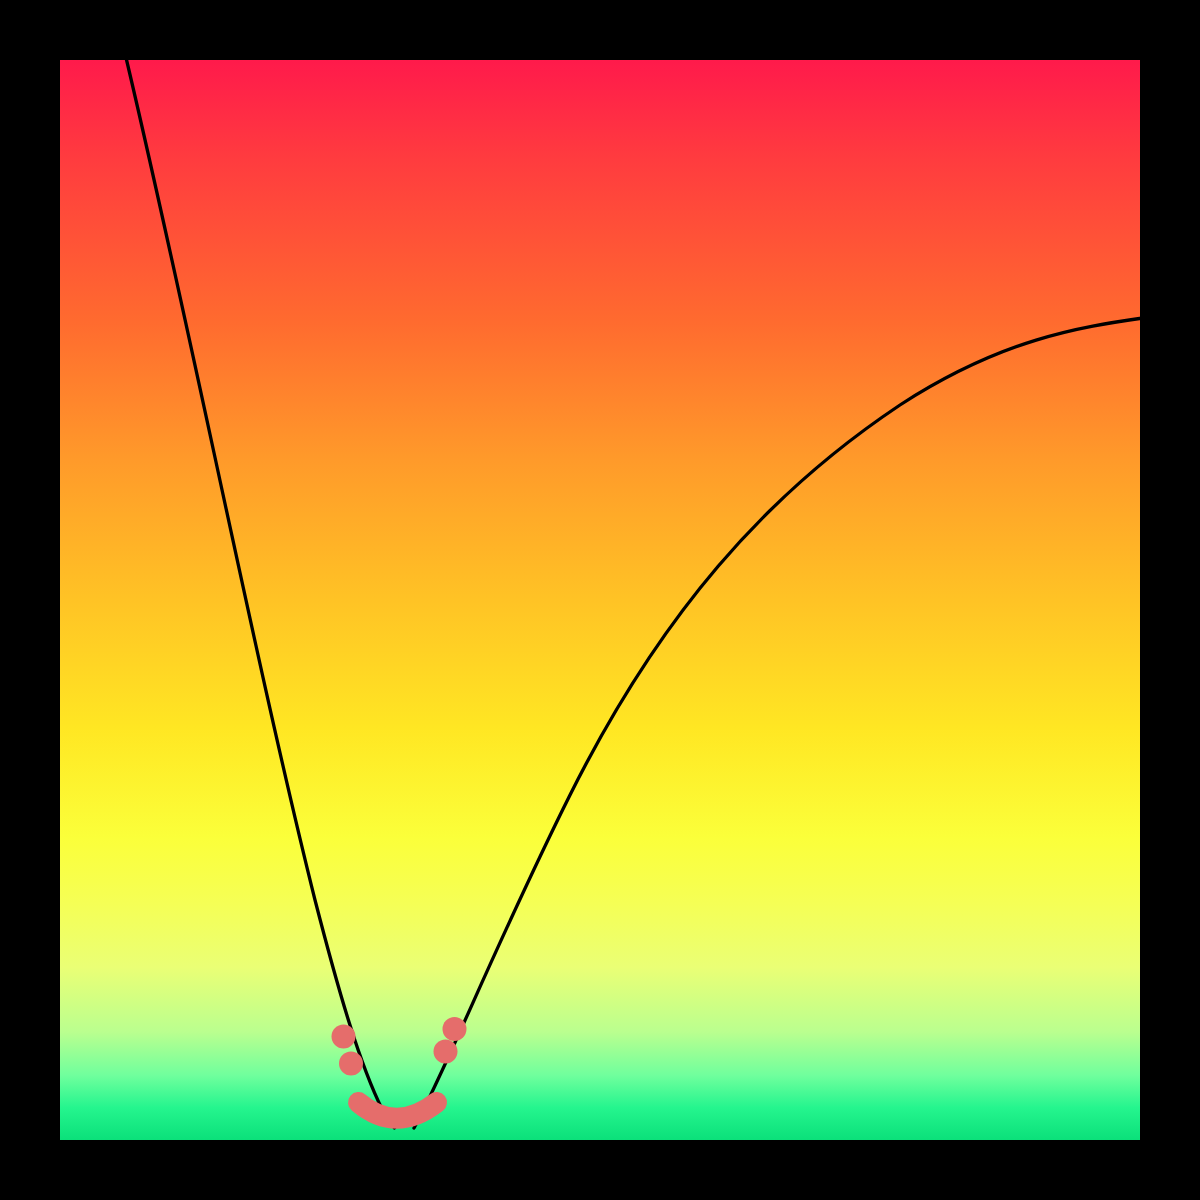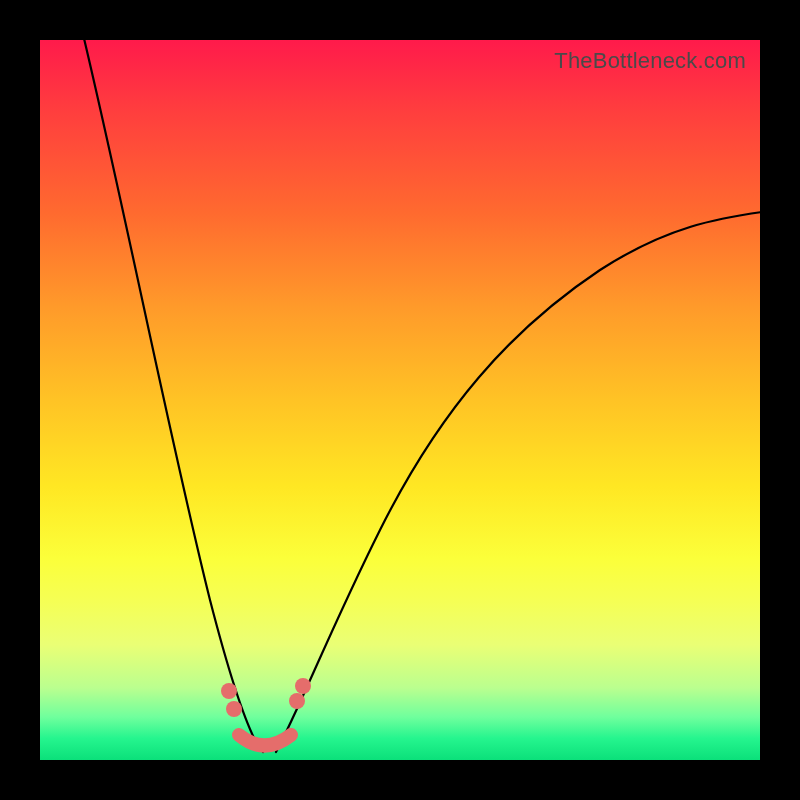--- a/index.html
+++ b/index.html
@@ -76,21 +76,20 @@
     stroke-width: 14;
     stroke-linecap: round;
   }
 </style>
 </head>
 <body>
 
 <div class="frame">
   <div class="plot">
 
-    <div class="credit">TheBottleneck.com</div>
 
     <svg class="curves" viewBox="0 0 720 720">
 
       <path class="curve" d="M 42 -10
                C 85 170, 130 400, 170 560
                C 186 622, 200 670, 215 700
                L 223 712"></path>
 
       <path class="curve" d="M 236 712
                C 258 672, 290 590, 340 490

